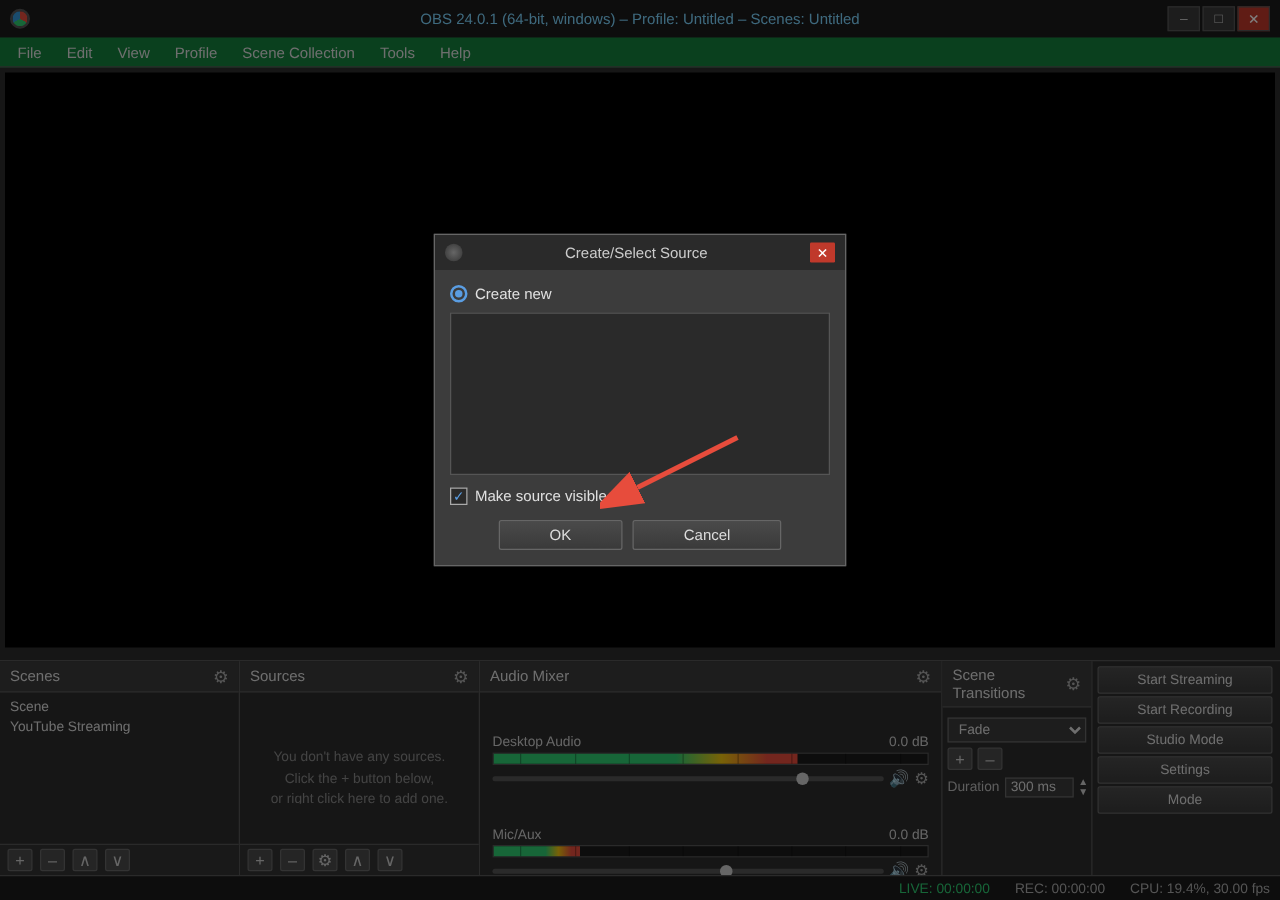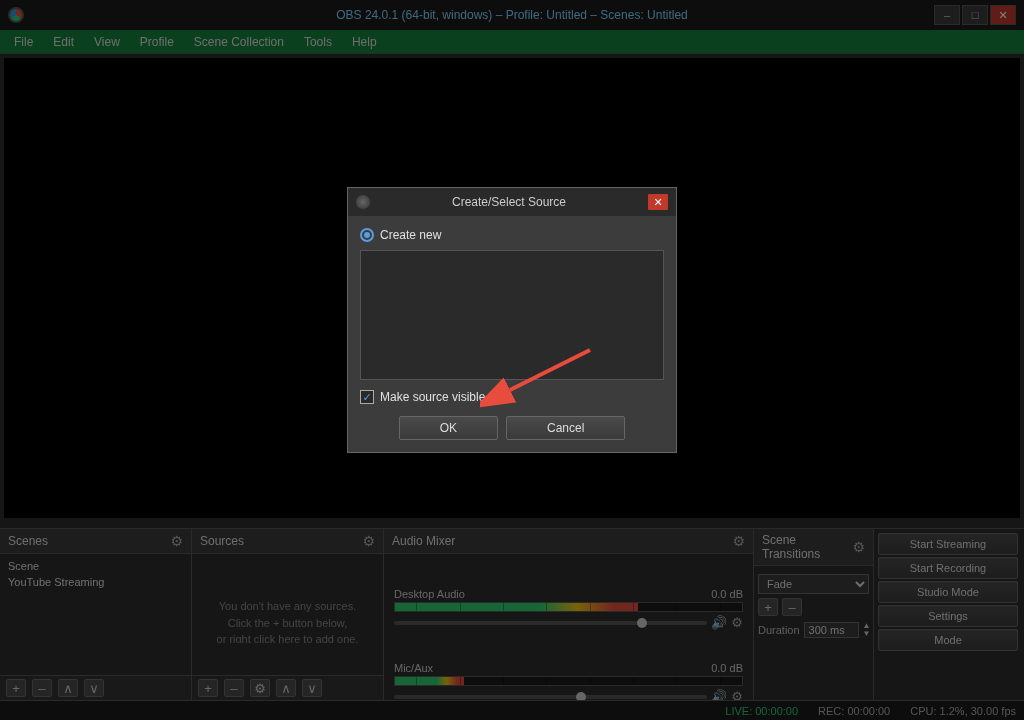--- a/index.html
+++ b/index.html
@@ -616,21 +616,21 @@
       <button class="ctrl-btn">Studio Mode</button>
       <button class="ctrl-btn">Settings</button>
       <button class="ctrl-btn">Mode</button>
     </div>
   </div>
 </div>
 
 <div class="status-bar">
   <span class="status-item status-live">LIVE: 00:00:00</span>
   <span class="status-item">REC: 00:00:00</span>
-  <span class="status-item">CPU: 1.2%, 30.00 fps</span>
+  <span class="status-item">CPU: 19.4%, 30.00 fps</span>
 </div>
 
 <div class="modal-overlay">
   <div class="modal" style="margin-top:-80px">
     <div class="modal-title-bar">
       <div class="modal-title-icon"></div>
       <div class="modal-title-text">Create/Select Source</div>
       <button class="modal-close-btn">✕</button>
     </div>
     <div class="modal-body">

